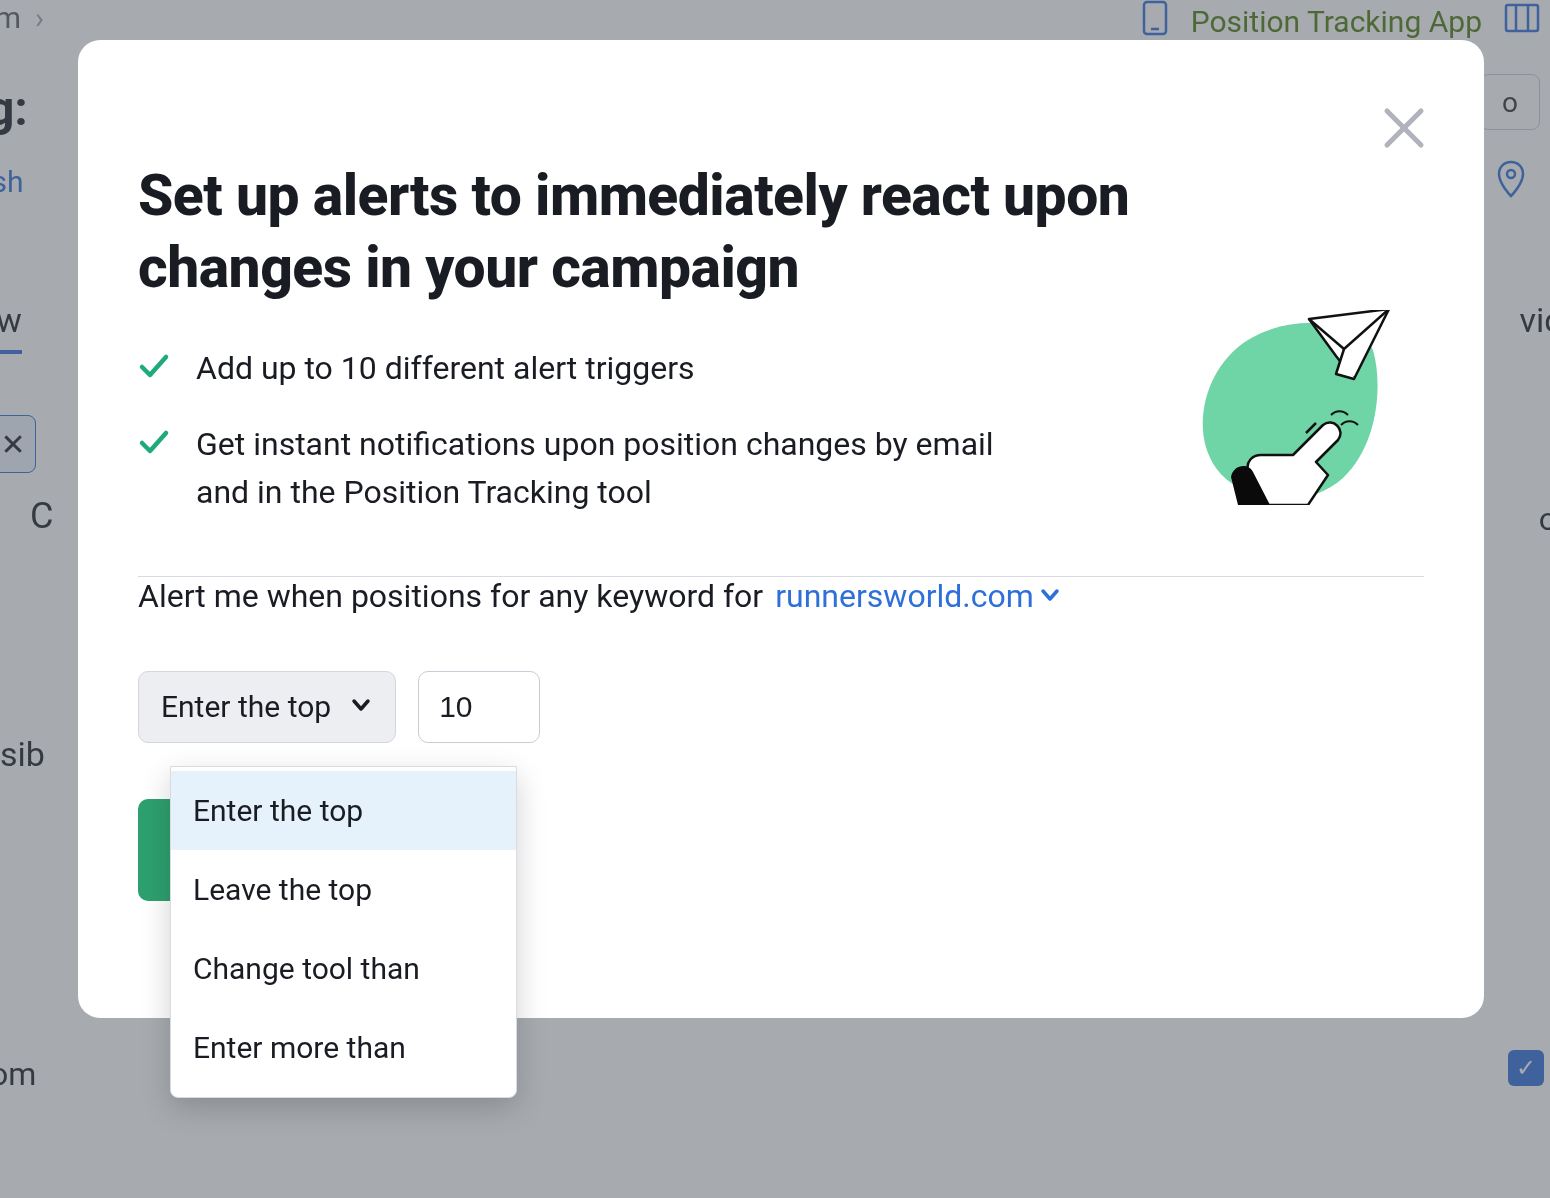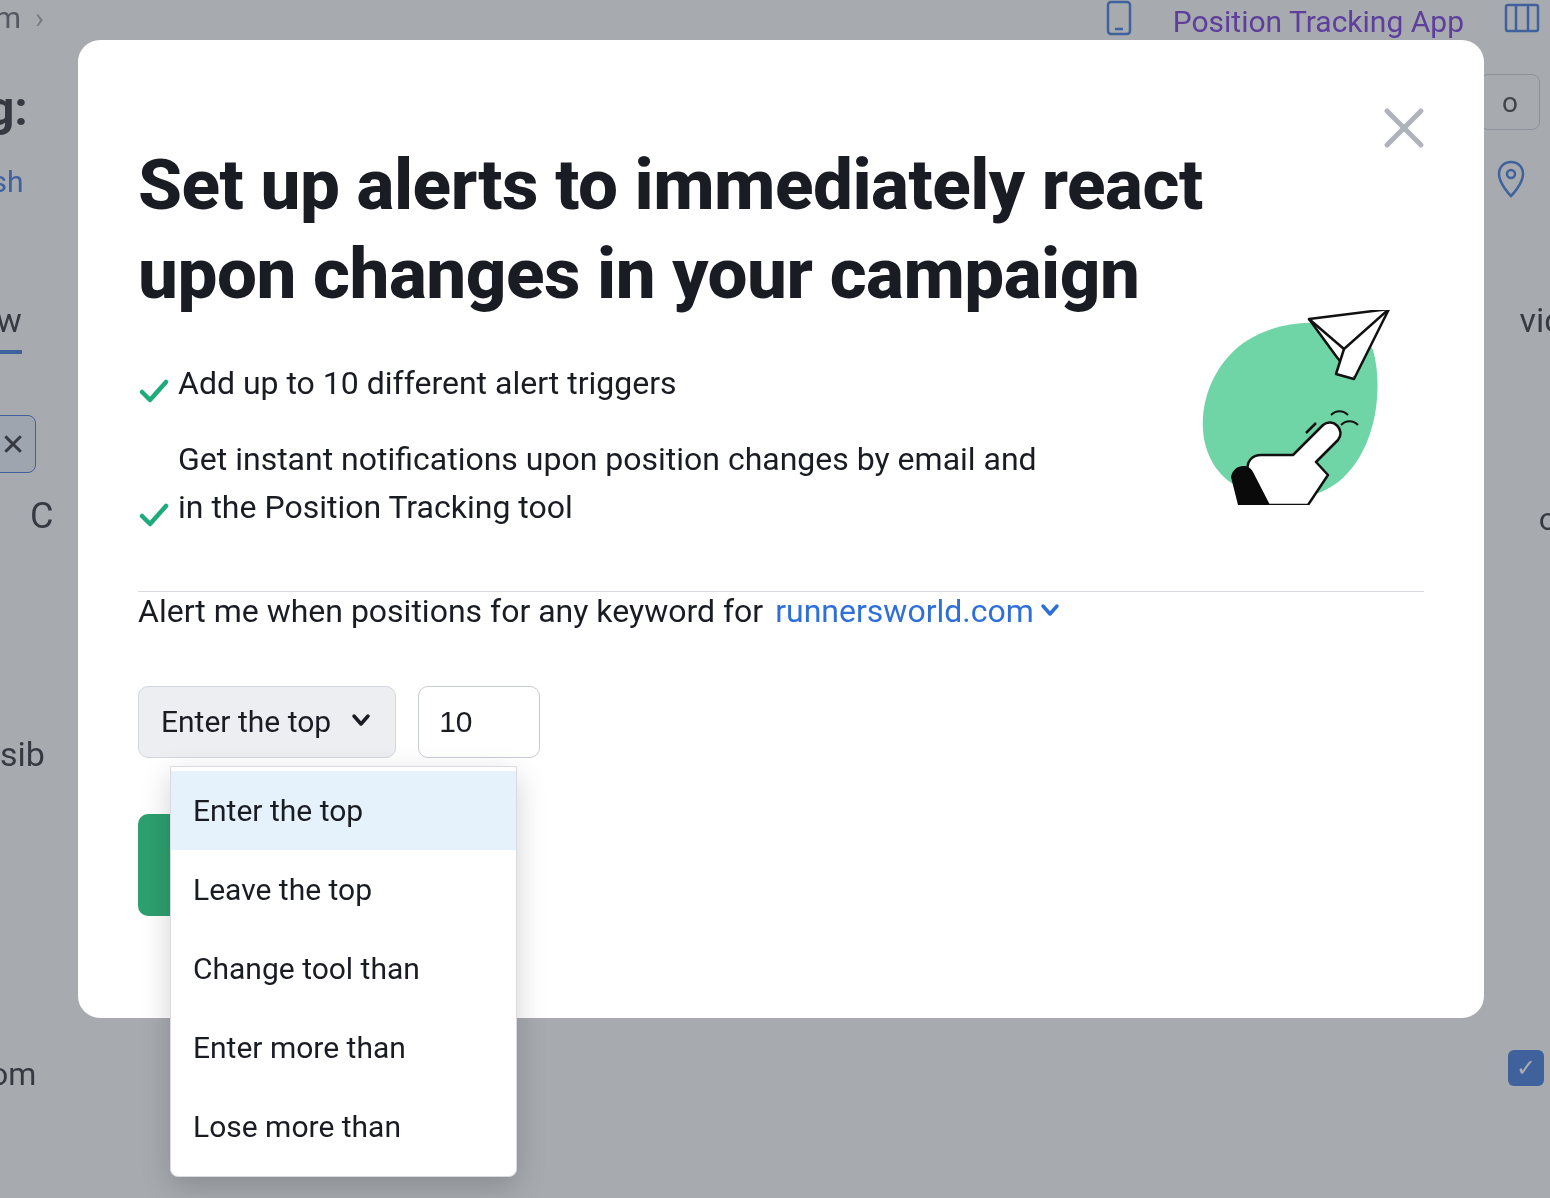--- a/index.html
+++ b/index.html
@@ -36,23 +36,23 @@
     display: flex;
     align-items: center;
     gap: 14px;
   }
   .bg-breadcrumb .chev { color: #a0a2ab; }
   .bg-top-right {
     position: absolute;
     top: 0px;
     right: 10px;
     display: flex;
-    gap: 40px;
-    align-items: center;
-    color: #6d28d9;
+    gap: 22px;
+    align-items: center;
+    color: #4d7c0f;
     font-size: 30px;
   }
   .bg-page-title {
     position: absolute;
     top: 80px;
     left: -40px;
     font-size: 48px;
     font-weight: 700;
     color: #1a1c23;
   }
@@ -165,37 +165,37 @@
     top: 60px;
     right: 50px;
     width: 60px; height: 60px;
     cursor: pointer;
     display:flex; align-items:center; justify-content:center;
   }
   .modal-close svg { width: 46px; height: 46px; }
   .modal-close svg line { stroke: #b0b3bc; stroke-width: 5; stroke-linecap: round; }
 
   .modal-title {
-    font-size: 71px;
+    font-size: 57px;
     font-weight: 800;
     color: #1a1c23;
     line-height: 1.26;
-    margin-top: 40px;
+    margin-top: 60px;
     max-width: 1120px;
     letter-spacing: -0.5px;
   }
 
   .bullets {
     margin-top: 40px;
     max-width: 900px;
   }
   .bullet {
     display: flex;
-    align-items: flex-end;
-    gap: 8px;
+    align-items: flex-start;
+    gap: 26px;
     margin-bottom: 28px;
   }
   .check-icon {
     flex-shrink: 0;
     width: 32px; height: 32px;
     margin-top: 6px;
   }
   .check-icon svg { width: 32px; height: 32px; }
   .check-icon svg path { stroke: #1eab7a; stroke-width: 4.5; fill: none; stroke-linecap: round; stroke-linejoin: round; }
   .bullet-text {
@@ -449,14 +449,13 @@
       <span>Cancel</span>
     </button>
   </div>
 </div>
 
 <div class="dropdown-menu">
   <div class="dropdown-item selected">Enter the top</div>
   <div class="dropdown-item">Leave the top</div>
   <div class="dropdown-item">Change tool than</div>
   <div class="dropdown-item">Enter more than</div>
-  <div class="dropdown-item">Lose more than</div>
 </div>
 
 </body></html>

